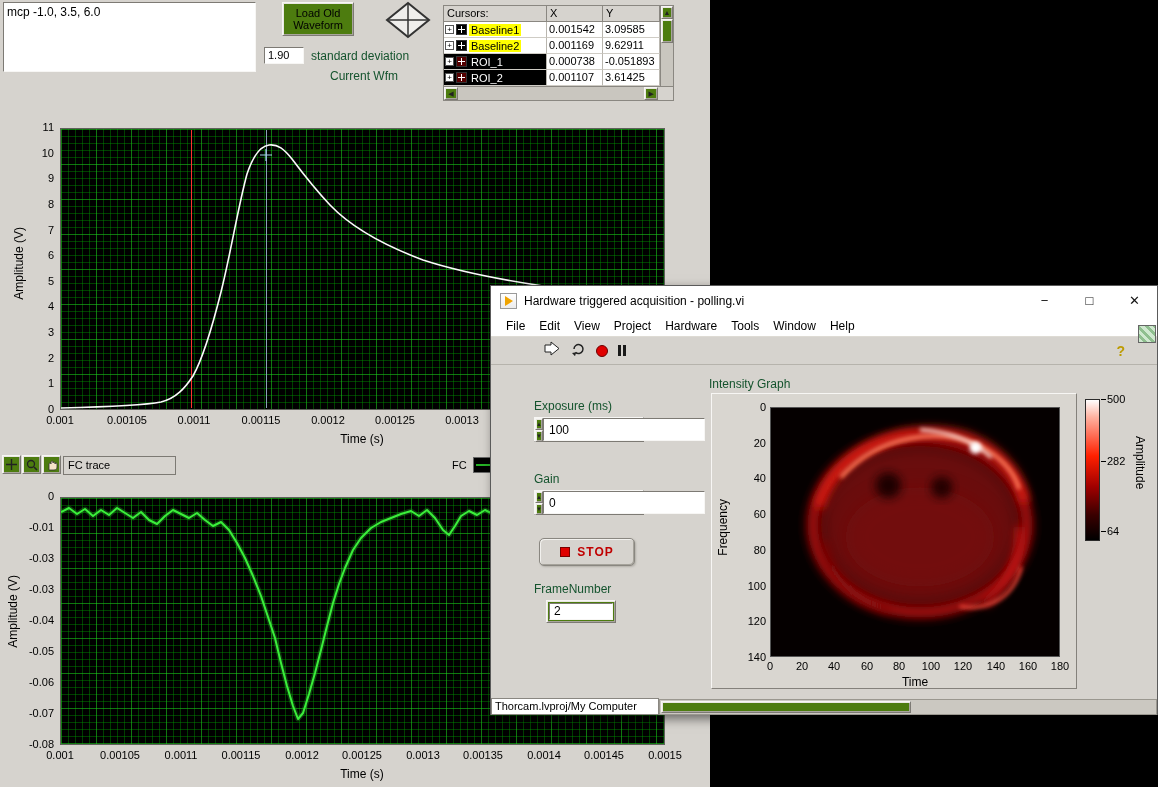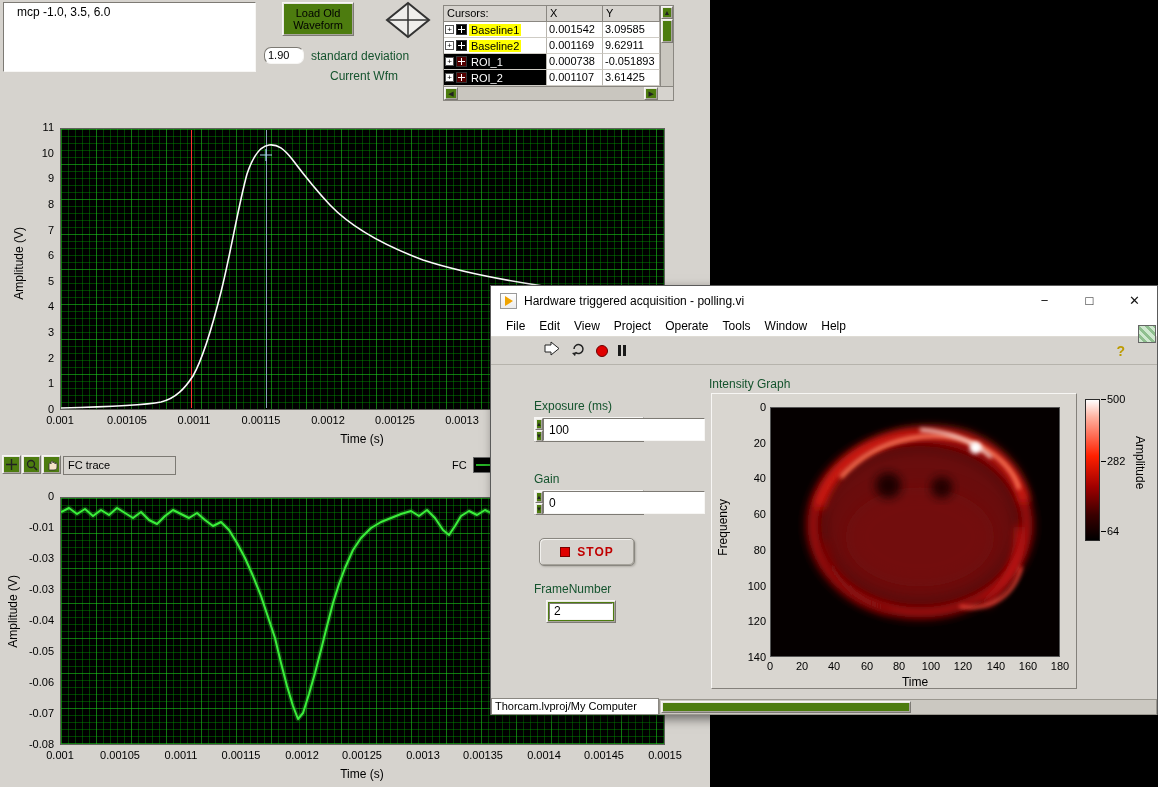--- a/index.html
+++ b/index.html
@@ -110,33 +110,33 @@
              border:1px solid #9a978f; }
   .hthumb { position:absolute; left:1px; top:1px; bottom:1px; width:250px; }
 </style>
 </head>
 <body>
 
 <div id="screen">
 
   <div class="panel">
 
-    <div class="abs sunken" style="left:3px;top:2px;width:253px;height:70px;padding:2px 13px;font-size:12px;">mcp -1.0, 3.5, 6.0</div>
+    <div class="abs sunken" style="left:3px;top:2px;width:253px;height:70px;padding:2px 3px;font-size:12px;">mcp -1.0, 3.5, 6.0</div>
 
     <div class="abs raised" style="left:282px;top:2px;width:72px;height:34px;display:flex;align-items:center;justify-content:center;text-align:center;font-size:11px;line-height:12px;">Load Old Waveform</div>
 
     <span class="abs" style="left:385px;top:1px;">
       <svg width="46" height="38" viewBox="0 0 46 38">
         <polygon points="23,2 44,19 23,36 2,19" fill="#efeeec" stroke="#333" stroke-width="2"></polygon>
         <line x1="23" y1="2" x2="23" y2="36" stroke="#333" stroke-width="1.5"></line>
         <line x1="2" y1="19" x2="44" y2="19" stroke="#333" stroke-width="1.5"></line>
       </svg>
     </span>
 
-    <div class="abs sunken" style="left:264px;top:47px;width:40px;height:17px;font-size:11px;padding:1px 3px;border-radius:7px;">1.90</div>
+    <div class="abs sunken" style="left:264px;top:47px;width:40px;height:17px;font-size:11px;padding:1px 3px;">1.90</div>
     <span class="abs lbl" style="left:311px;top:49px;">standard deviation</span>
     <span class="abs lbl" style="left:330px;top:69px;">Current Wfm</span>
 
 
     <div class="legend">
       <div class="lg-body">
         <div class="lg-table">
           <div class="lg-row">
             <div class="lg-h c1">Cursors:</div>
             <div class="lg-h c2">X</div>
@@ -312,21 +312,21 @@
         <span class="win-btn">□</span>
         <span class="win-btn">✕</span>
       </span>
     </div>
 
     <div class="menubar">
       <span class="menu-item">File</span>
       <span class="menu-item">Edit</span>
       <span class="menu-item">View</span>
       <span class="menu-item">Project</span>
-      <span class="menu-item">Operate</span>
+      <span class="menu-item">Hardware</span>
       <span class="menu-item">Tools</span>
       <span class="menu-item">Window</span>
       <span class="menu-item">Help</span>
     </div>
 
     <div class="toolbar">
       <span>
         <svg width="17" height="15">
             <path d="M2 4 h6 V1 l8 6.5 L8 14 v-3 H2 z" fill="#fdfdfd" stroke="#222" stroke-width="1"></path>
           </svg>

